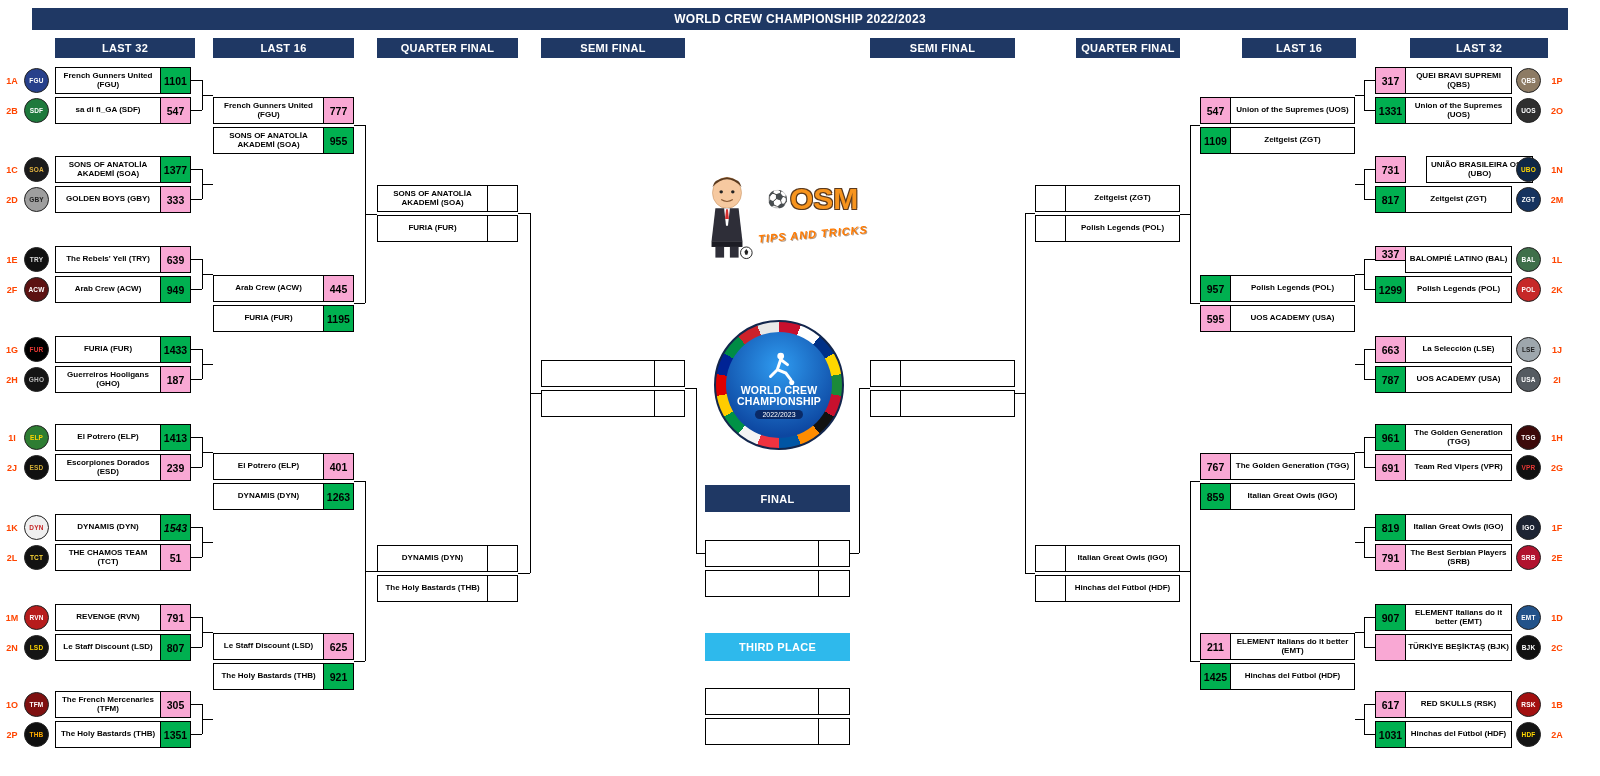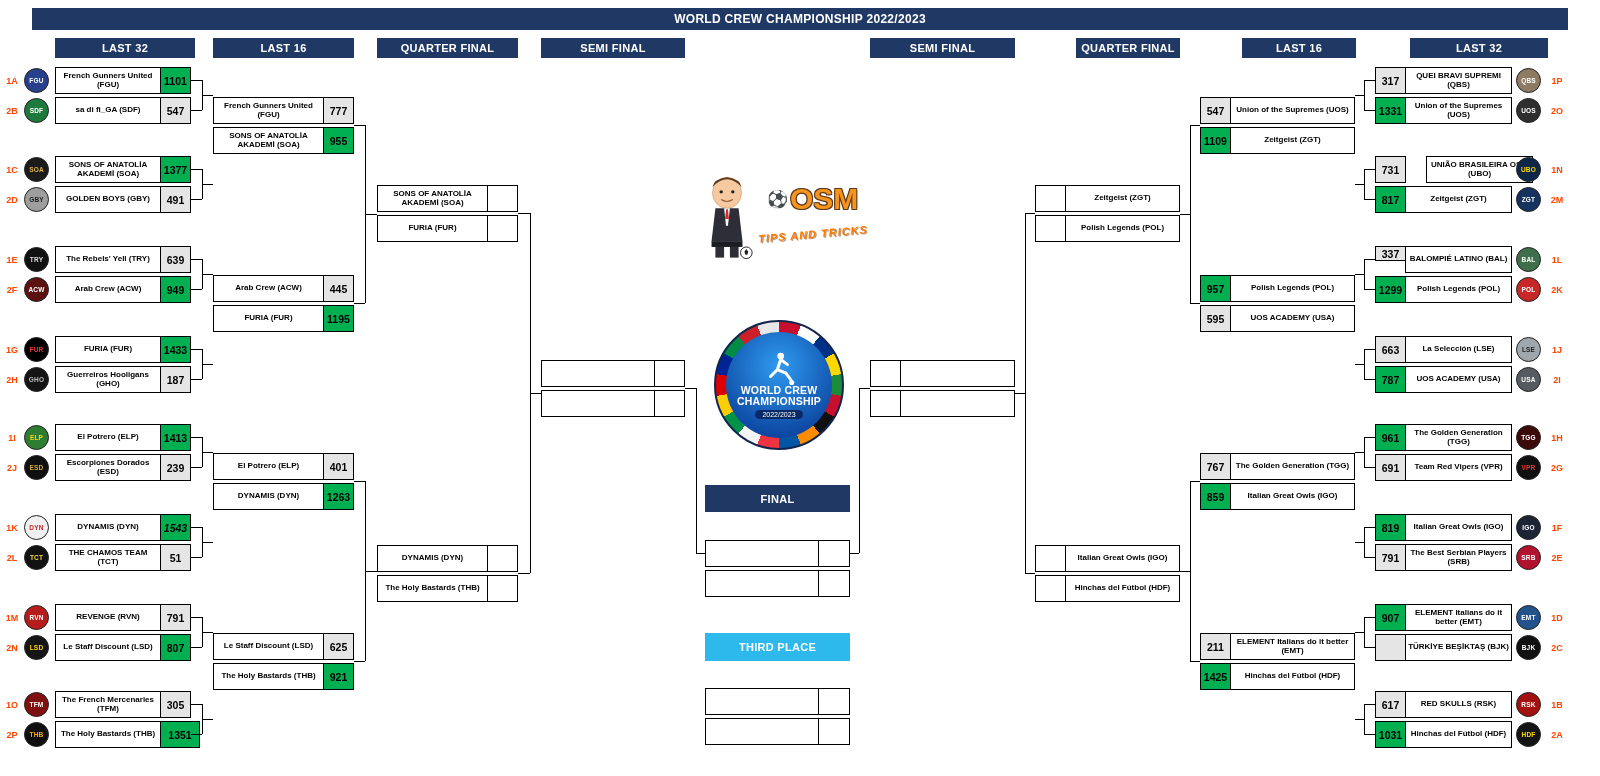--- a/index.html
+++ b/index.html
@@ -8,21 +8,21 @@
   #bracket{position:relative;width:1600px;height:776px;background:#fff}
   .navybar{position:absolute;background:#1F3864;color:#fff;font-weight:bold;font-size:11px;
     display:flex;align-items:center;justify-content:center;letter-spacing:.3px}
   .thirdbar{position:absolute;background:#2EB9EC;color:#fff;font-weight:bold;font-size:11px;
     display:flex;align-items:center;justify-content:center;letter-spacing:.3px}
   .cell{position:absolute;border:1px solid #000;background:#fff;display:flex;
     align-items:center;justify-content:center;color:#000;overflow:hidden}
   .name{font-size:8px;font-weight:bold;text-align:center;line-height:1.12;padding:0 2px}
   .score{font-size:10.5px;font-weight:bold}
   .win{background:#00B050}
-  .loss{background:#e5e5e5}
+  .loss{background:#f9a8d4}
   .seed{position:absolute;color:#FF4500;font-size:9px;font-weight:bold;
     display:flex;align-items:center;justify-content:center}
   .logo{position:absolute;border-radius:50%;border:1px solid #222;display:flex;
     align-items:center;justify-content:center;font-size:6.5px;font-weight:bold;letter-spacing:.2px}
   .line{position:absolute;background:#000}
   
   .osm-block{position:absolute;display:flex;align-items:flex-start}
   .osm-right{display:flex;flex-direction:column;align-items:center;margin-left:2px;margin-top:10px}
   .osm-name-row{display:flex;align-items:center}
   .osm-ball{font-size:17px;margin-right:1px}
@@ -106,21 +106,21 @@
     <div class="logo" style="left: 24px; top: 98px; width: 25px; height: 25px; background: rgb(30, 122, 60); color: rgb(255, 255, 255);">SDF</div>
     <div class="cell name" style="left: 55px; top: 97px; width: 106px; height: 27px;">sa di fi_GA (SDF)</div>
     <div class="cell score loss" style="left: 160px; top: 97px; width: 31px; height: 27px;">547</div>
     <div class="seed" style="left: 2px; top: 156px; width: 20px; height: 27px;">1C</div>
     <div class="logo" style="left: 24px; top: 157px; width: 25px; height: 25px; background: rgb(27, 27, 27); color: rgb(227, 179, 65);">SOA</div>
     <div class="cell name" style="left: 55px; top: 156px; width: 106px; height: 27px;">SONS OF ANATOLİA AKADEMİ (SOA)</div>
     <div class="cell score win" style="left: 160px; top: 156px; width: 31px; height: 27px;">1377</div>
     <div class="seed" style="left: 2px; top: 186px; width: 20px; height: 27px;">2D</div>
     <div class="logo" style="left: 24px; top: 187px; width: 25px; height: 25px; background: rgb(158, 158, 158); color: rgb(34, 34, 34);">GBY</div>
     <div class="cell name" style="left: 55px; top: 186px; width: 106px; height: 27px;">GOLDEN BOYS (GBY)</div>
-    <div class="cell score loss" style="left: 160px; top: 186px; width: 31px; height: 27px;">491</div>
+    <div class="cell score loss" style="left: 160px; top: 186px; width: 31px; height: 27px;">333</div>
     <div class="seed" style="left: 2px; top: 246px; width: 20px; height: 27px;">1E</div>
     <div class="logo" style="left: 24px; top: 247px; width: 25px; height: 25px; background: rgb(17, 17, 17); color: rgb(221, 221, 221);">TRY</div>
     <div class="cell name" style="left: 55px; top: 246px; width: 106px; height: 27px;">The Rebels' Yell (TRY)</div>
     <div class="cell score loss" style="left: 160px; top: 246px; width: 31px; height: 27px;">639</div>
     <div class="seed" style="left: 2px; top: 276px; width: 20px; height: 27px;">2F</div>
     <div class="logo" style="left: 24px; top: 277px; width: 25px; height: 25px; background: rgb(92, 18, 18); color: rgb(255, 255, 255);">ACW</div>
     <div class="cell name" style="left: 55px; top: 276px; width: 106px; height: 27px;">Arab Crew (ACW)</div>
     <div class="cell score win" style="left: 160px; top: 276px; width: 31px; height: 27px;">949</div>
     <div class="seed" style="left: 2px; top: 336px; width: 20px; height: 27px;">1G</div>
     <div class="logo" style="left: 24px; top: 337px; width: 25px; height: 25px; background: rgb(0, 0, 0); color: rgb(229, 57, 53);">FUR</div>
@@ -154,21 +154,21 @@
     <div class="logo" style="left: 24px; top: 635px; width: 25px; height: 25px; background: rgb(21, 21, 21); color: rgb(255, 214, 0);">LSD</div>
     <div class="cell name" style="left: 55px; top: 634px; width: 106px; height: 27px;">Le Staff Discount (LSD)</div>
     <div class="cell score win" style="left: 160px; top: 634px; width: 31px; height: 27px;">807</div>
     <div class="seed" style="left: 2px; top: 691px; width: 20px; height: 27px;">1O</div>
     <div class="logo" style="left: 24px; top: 692px; width: 25px; height: 25px; background: rgb(127, 16, 16); color: rgb(255, 255, 255);">TFM</div>
     <div class="cell name" style="left: 55px; top: 691px; width: 106px; height: 27px;">The French Mercenaries (TFM)</div>
     <div class="cell score loss" style="left: 160px; top: 691px; width: 31px; height: 27px;">305</div>
     <div class="seed" style="left: 2px; top: 721px; width: 20px; height: 27px;">2P</div>
     <div class="logo" style="left: 24px; top: 722px; width: 25px; height: 25px; background: rgb(15, 15, 15); color: rgb(255, 171, 0);">THB</div>
     <div class="cell name" style="left: 55px; top: 721px; width: 106px; height: 27px;">The Holy Bastards (THB)</div>
-    <div class="cell score win" style="left: 160px; top: 721px; width: 40px; height: 27px;">1351</div>
+    <div class="cell score win" style="left: 160px; top: 721px; width: 31px; height: 27px;">1351</div>
     <div class="cell score loss" style="left: 1375px; top: 67px; width: 31px; height: 27px;">317</div>
     <div class="cell name" style="left: 1405px; top: 67px; width: 107px; height: 27px;">QUEI BRAVI SUPREMI (QBS)</div>
     <div class="logo" style="left: 1516px; top: 68px; width: 25px; height: 25px; background: rgb(141, 123, 100); color: rgb(255, 255, 255);">QBS</div>
     <div class="seed" style="left: 1546px; top: 67px; width: 22px; height: 27px;">1P</div>
     <div class="cell score win" style="left: 1375px; top: 97px; width: 31px; height: 27px;">1331</div>
     <div class="cell name" style="left: 1405px; top: 97px; width: 107px; height: 27px;">Union of the Supremes (UOS)</div>
     <div class="logo" style="left: 1516px; top: 98px; width: 25px; height: 25px; background: rgb(47, 47, 47); color: rgb(255, 255, 255);">UOS</div>
     <div class="seed" style="left: 1546px; top: 97px; width: 22px; height: 27px;">2O</div>
     <div class="cell score loss" style="left: 1375px; top: 156px; width: 31px; height: 27px;">731</div>
     <div class="cell name" style="left: 1405px; top: 156px; width: 107px; height: 27px; margin-left: 21px;">UNIÃO BRASILEIRA OSM (UBO)</div>

